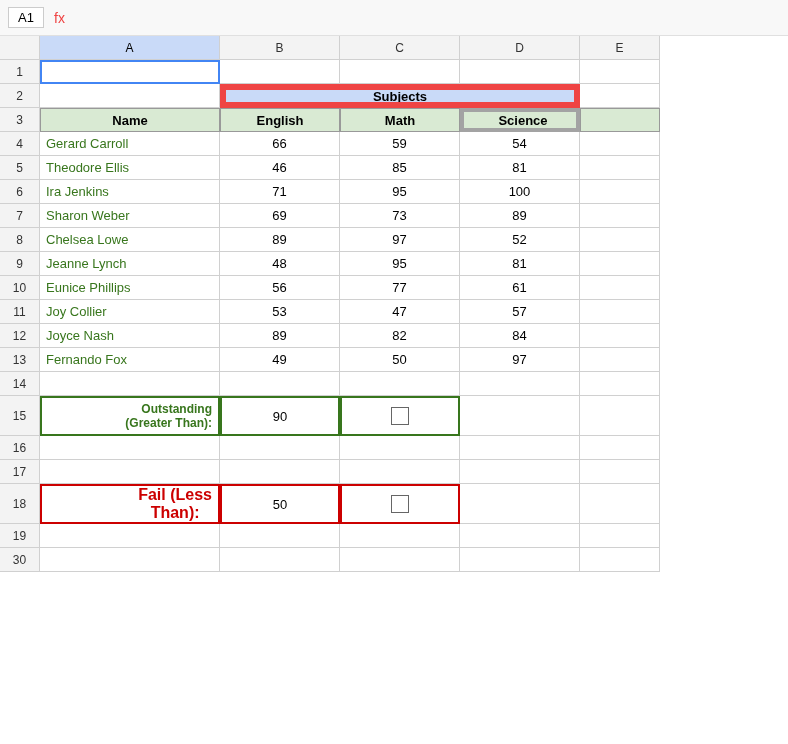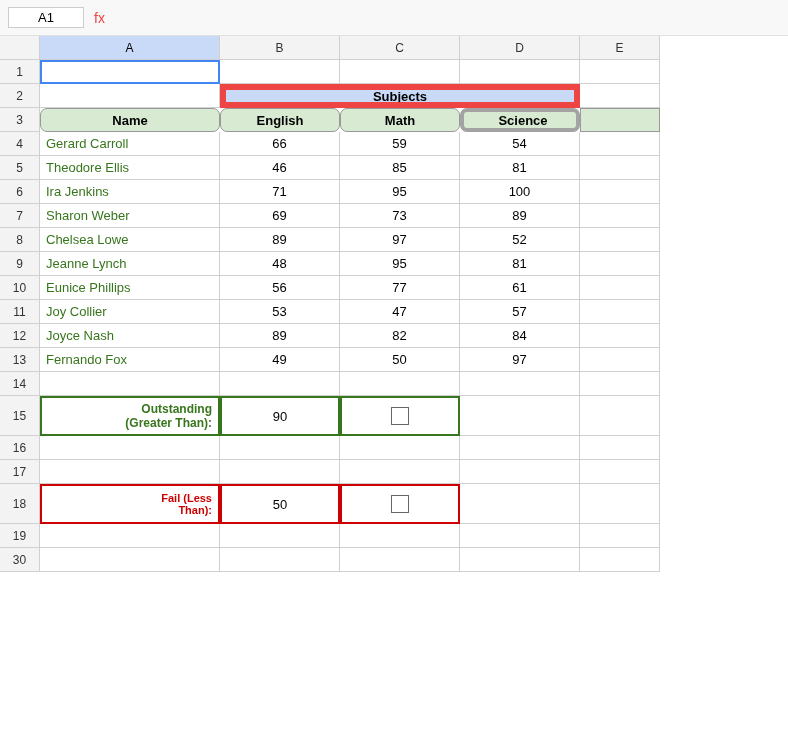--- a/index.html
+++ b/index.html
@@ -13,21 +13,21 @@
     
     .top-bar {
       display: flex;
       align-items: center;
       height: 36px;
       border-bottom: 1px solid #e0e0e0;
       padding: 0 8px;
       background: #f8f8f8;
     }
     .cell-ref {
-      width: 76px;
+      width: 36px;
       border: 1px solid #ccc;
       padding: 2px 6px;
       font-size: 13px;
       text-align: center;
       background: #fff;
       margin-right: 4px;
     }
     .formula-bar-icon {
       color: #ef4444;
       font-size: 14px;
@@ -109,21 +109,21 @@
       font-size: 13px;
       background: #fff;
       overflow: hidden;
     }
     .cell.center { justify-content: center; }
     .cell.bold { font-weight: bold; }
     .cell.selected-cell {
       border: 2px solid #4285f4;
       background: #fff;
     }
-    .bg-green-light { background: #d9ead3 !important; border-radius: 7px; }
+    .bg-green-light { background: #d9ead3 !important; }
     .text-green { color: #38761d; }
 
     
     .subjects-merged {
       width: 360px; 
       min-width: 360px;
       justify-content: center;
       font-weight: bold;
       background: #c9daf8 !important;
       border: 6px solid #ef4444;
@@ -345,21 +345,21 @@
     <div class="row-header" data-name="row-header-17">17</div>
     <div class="cell col-a" data-name="cell-a17"></div>
     <div class="cell col-b" data-name="cell-b17"></div>
     <div class="cell col-c" data-name="cell-c17"></div>
     <div class="cell col-d" data-name="cell-d17"></div>
     <div class="cell col-e" data-name="cell-e17"></div>
   </div>
 
   <div class="grid-row tall-row fail-section" data-name="row-18">
     <div class="row-header" data-name="row-header-18">18</div>
-    <div class="cell col-a cell-a" style="border:2px solid #cc0000; color:#cc0000; font-weight:bold; justify-content:flex-end; text-align:right; font-size:11px;" data-name="fail-label">Fail (Less<br>Than):</div>
+    <div class="cell col-a cell-a" style="border:2px solid #cc0000; color:#cc0000; font-weight:bold; justify-content:flex-end; text-align:center; font-size:16px;" data-name="fail-label">Fail (Less<br>Than):</div>
     <div class="cell col-b center cell-b" style="border:2px solid #cc0000;" data-name="fail-value">50</div>
     <div class="cell col-c center cell-c" style="border:2px solid #cc0000;" data-name="fail-checkbox-cell">
       <span class="checkbox-cell" data-name="fail-checkbox"></span>
     </div>
     <div class="cell col-d" data-name="cell-d18"></div>
     <div class="cell col-e" data-name="cell-e18"></div>
   </div>
 
   <div class="grid-row" data-name="row-19">
     <div class="row-header" data-name="row-header-19">19</div>

